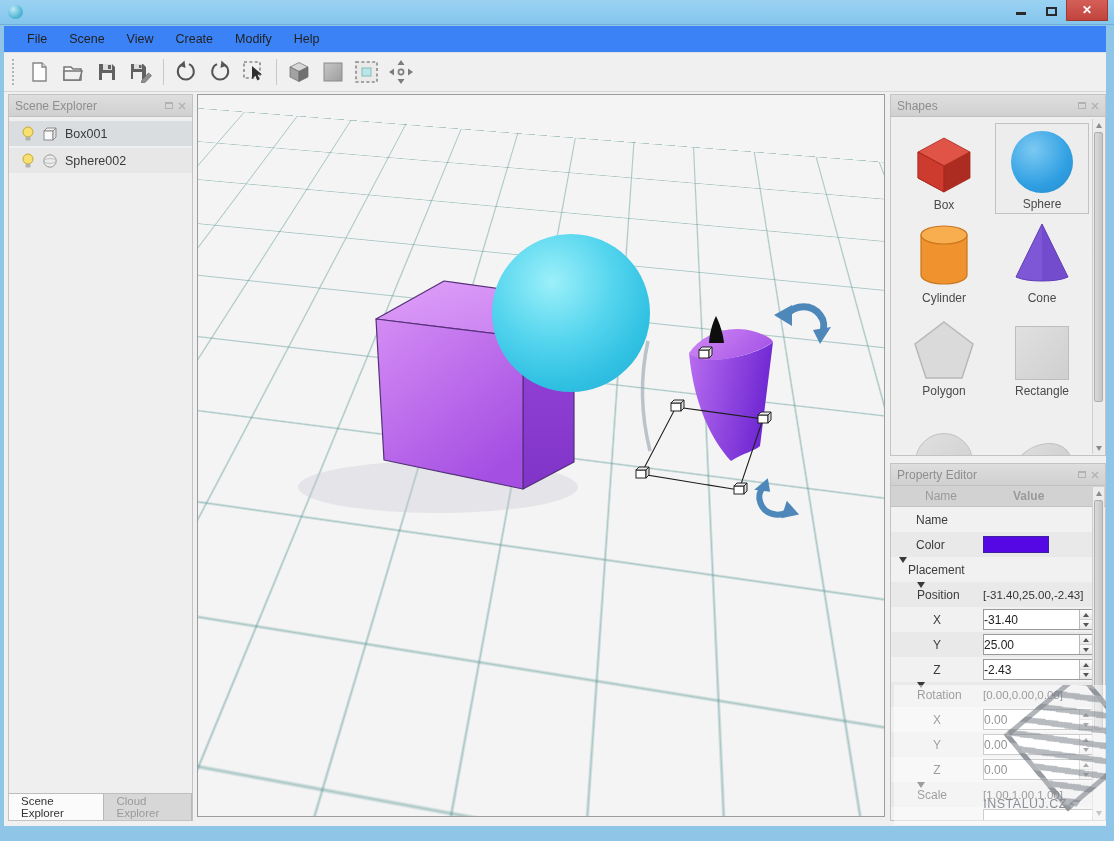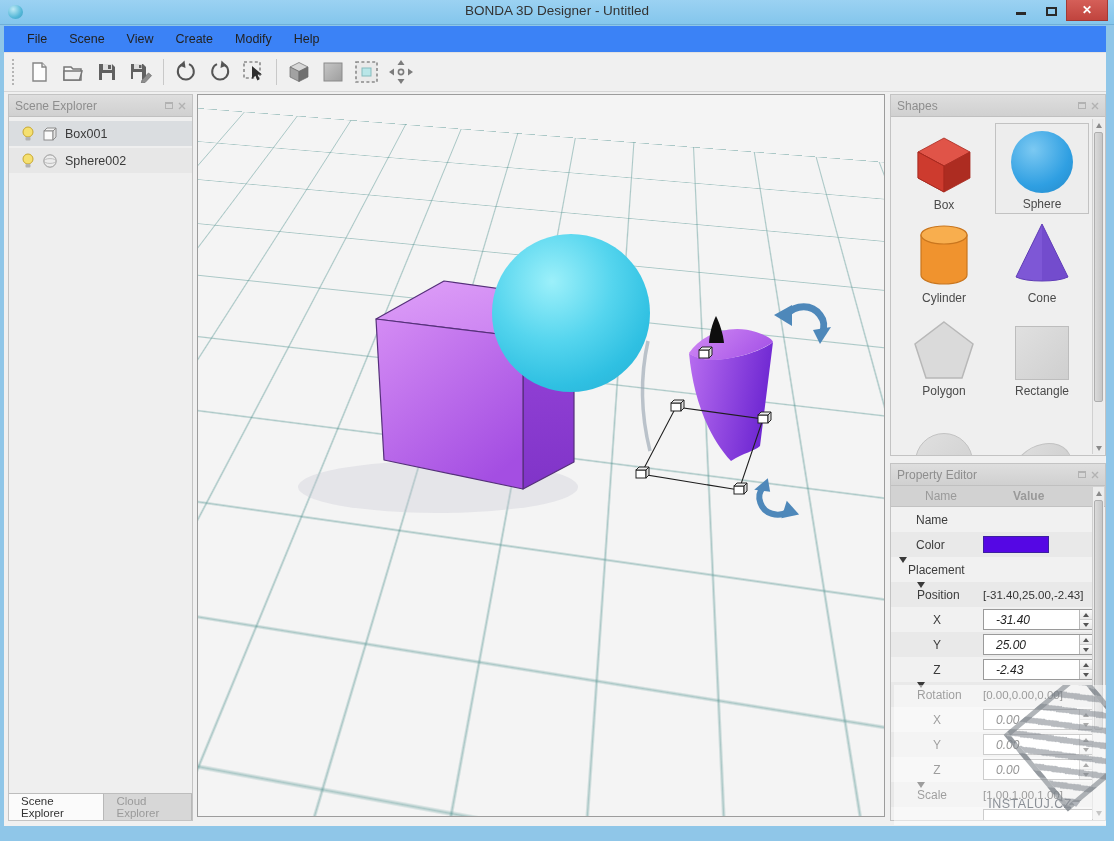--- a/index.html
+++ b/index.html
@@ -101,46 +101,45 @@
   .pr-label { white-space:nowrap; }
   .ind0 { padding-left:25px; } .g0 { padding-left:8px; width:17px; }
   .g1 { padding-left:26px; width:17px; }
   .axis-label { width:92px; text-align:center; }
   .val-col { position:absolute; left:92px; }
   .collapse-tri { width:0; height:0; border-left:4.5px solid transparent; border-right:4.5px solid transparent; border-top:6px solid #3a3a3a; }
   .swatch { width:66px; height:17px; border:1px solid #3c20a0; }
   .vec-text { font-size:11.5px; color:#333; }
   .spinbox { position:absolute; left:92px; width:110px; height:21px; border:1px solid #9a9a9a; background:#fff; }
   .spinbox input { position:absolute; left:0; top:0; width:calc(100% - 14px); height:100%; border:none;
-    font-family:"Liberation Sans",sans-serif; font-size:12px; color:#222; padding-left:12px; background:transparent; outline:none;font-style:italic; }
+    font-family:"Liberation Sans",sans-serif; font-size:12px; color:#222; padding-left:0; background:transparent; outline:none; }
   .spin-btns { position:absolute; right:0; top:0; width:13px; height:100%; border-left:1px solid #b8b8b8;
     display:flex; flex-direction:column; }
   .spin-btn { flex:1; display:flex; align-items:center; justify-content:center; background:linear-gradient(#fafafa,#e8e8e8); }
   .spin-btn + .spin-btn { border-top:1px solid #cfcfcf; }
   .spin-btn .tri-up { border-left-width:3px; border-right-width:3px; border-bottom:4px solid #555; }
   .spin-btn .tri-dn { border-left-width:3px; border-right-width:3px; border-top:4px solid #555; }
 
   
   .watermark { position:absolute; right:0; bottom:1px; width:212px; height:140px;
     background:rgba(255,255,255,.5); pointer-events:none; z-index:6; overflow:hidden; }
   .stamp { position:absolute; right:-18px; top:6px; width:100px; height:100px;
     border:5px solid rgba(125,131,139,.6); transform:rotate(-40deg);
     background:repeating-linear-gradient(48deg, rgba(125,131,139,.55) 0 6px, transparent 6px 15px); }
-  .wm-text-row { position:absolute; right:26px; bottom:14px; display:flex; align-items:center; }
+  .wm-text-row { position:absolute; right:26px; bottom:14px; display:flex; align-items:center; gap:5px; }
   .wm-text { font-size:12.5px; color:#8a8f96; letter-spacing:.5px; }
   .wm-caret { width:0; height:0; border-left:4px solid transparent; border-right:4px solid transparent; border-top:5px solid #b0b4ba; }
 </style>
 </head>
 <body>
 
 <div>
 
   <div class="titlebar">
     <div class="app-icon"></div>
-    <div class="title-text">BONDA 3D Designer - Untitled</div>
     <div class="win-controls">
       <div class="win-btn">
           <div class="min-glyph"></div>
         </div>
       <div class="win-btn">
           <div class="max-glyph"></div>
         </div>
       <div class="close-btn">
           <span>✕</span>
         </div>

